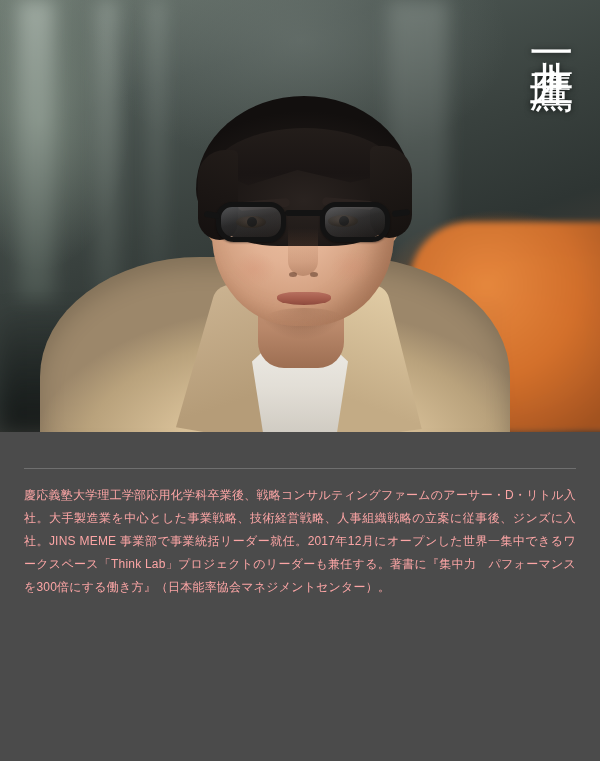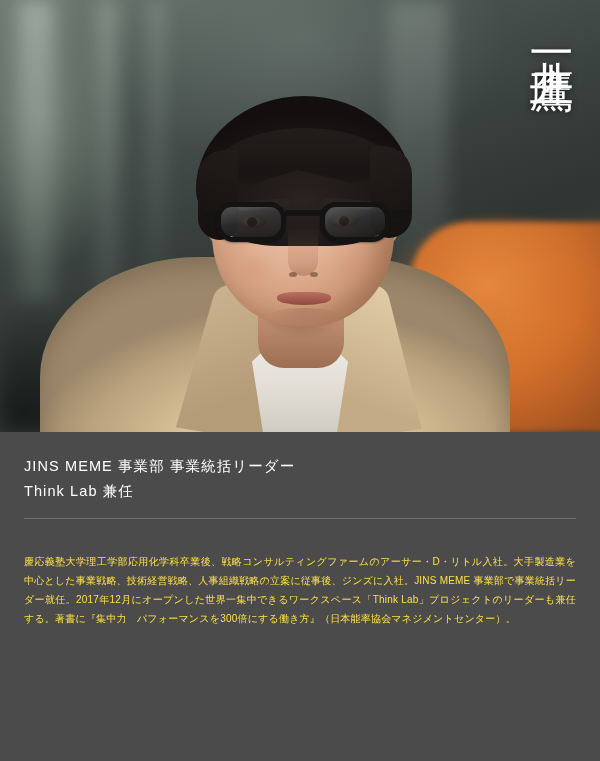--- a/index.html
+++ b/index.html
@@ -280,23 +280,23 @@
     font-size: 14.5px;
     line-height: 1.72;
     letter-spacing: 1.1px;
   }
   .divider {
     margin: 14px 0 0 0;
     height: 1px;
     background: #6f6f6f;
   }
   .bio {
-    margin-top: 33px;
-    color: #fde047;
-    font-size: 10px;
+    margin-top: 15px;
+    color: #fca5a5;
+    font-size: 12px;
     line-height: 1.92;
     letter-spacing: 0.2px;
     text-align: justify;
   }
 </style>
 </head>
 <body>
 
 <div class="card">
 
@@ -343,21 +343,17 @@
         <div class="bridge"></div>
         <div class="temple-l"></div>
         <div class="temple-r"></div>
       </div>
     </div>
 
     <div class="vname">井上一鷹</div>
   </div>
 
   <div class="panel">
-    <div>
-      <div class="role">JINS MEME 事業部  事業統括リーダー</div>
-      <div class="role">Think Lab 兼任</div>
-    </div>
     <div class="divider"></div>
     <div class="bio">慶応義塾大学理工学部応用化学科卒業後、戦略コンサルティングファームのアーサー・D・リトル入社。大手製造業を中心とした事業戦略、技術経営戦略、人事組織戦略の立案に従事後、ジンズに入社。JINS MEME 事業部で事業統括リーダー就任。2017年12月にオープンした世界一集中できるワークスペース「Think Lab」プロジェクトのリーダーも兼任する。著書に『集中力　パフォーマンスを300倍にする働き方』（日本能率協会マネジメントセンター）。</div>
   </div>
 
 </div>
 
 </body></html>

